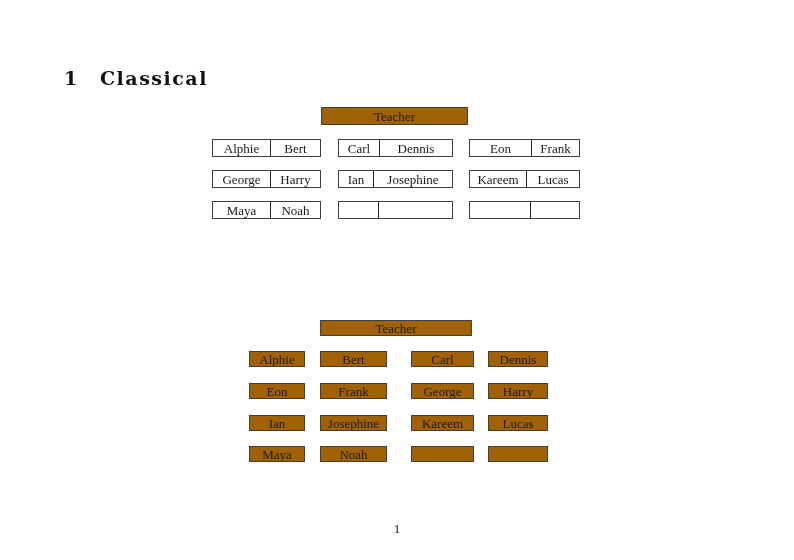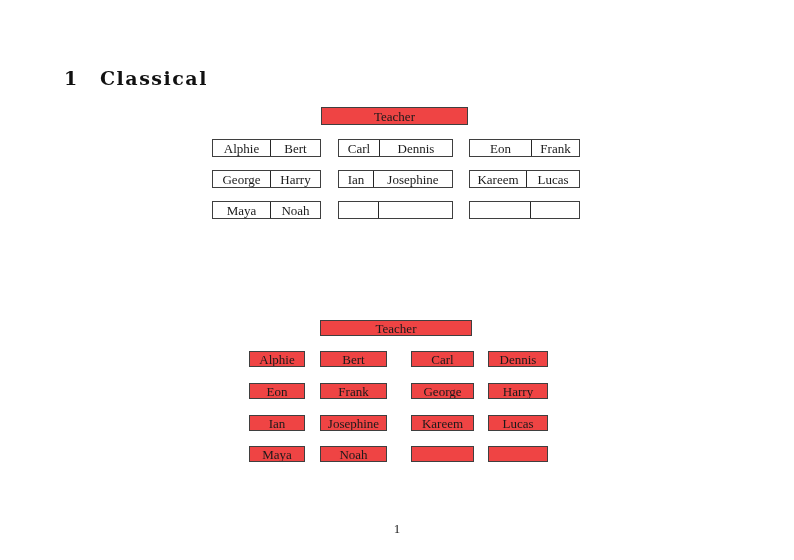--- a/index.html
+++ b/index.html
@@ -23,21 +23,21 @@
   }
   .heading .num {
     display: inline-block;
     min-width: 36px;
     letter-spacing: 0;
   }
   .box {
     position: absolute;
     box-sizing: border-box;
     border: 1px solid #3f3f3f;
-    background: #ef4444;
+    background: #a16207;
     display: flex;
     align-items: center;
     justify-content: center;
     font-size: 13px;
     line-height: 1;
     white-space: nowrap;
     overflow: hidden;
   }
   .desk {
     position: absolute;

